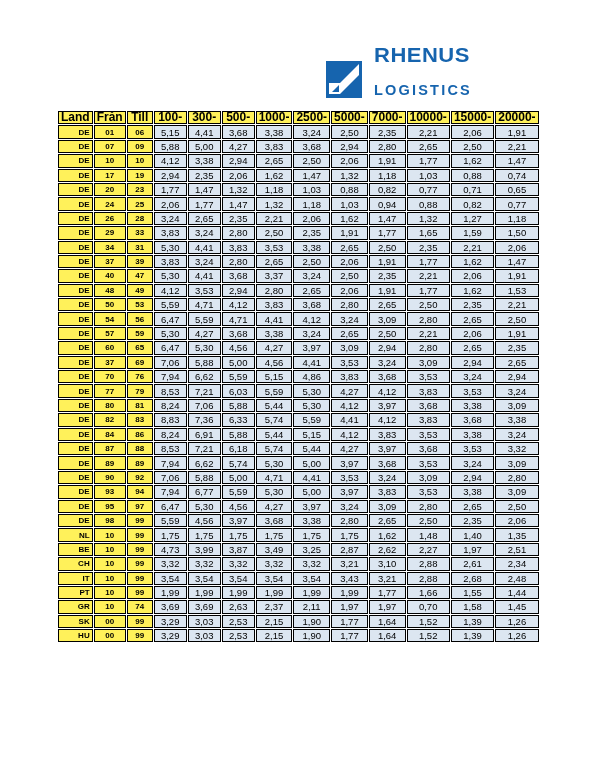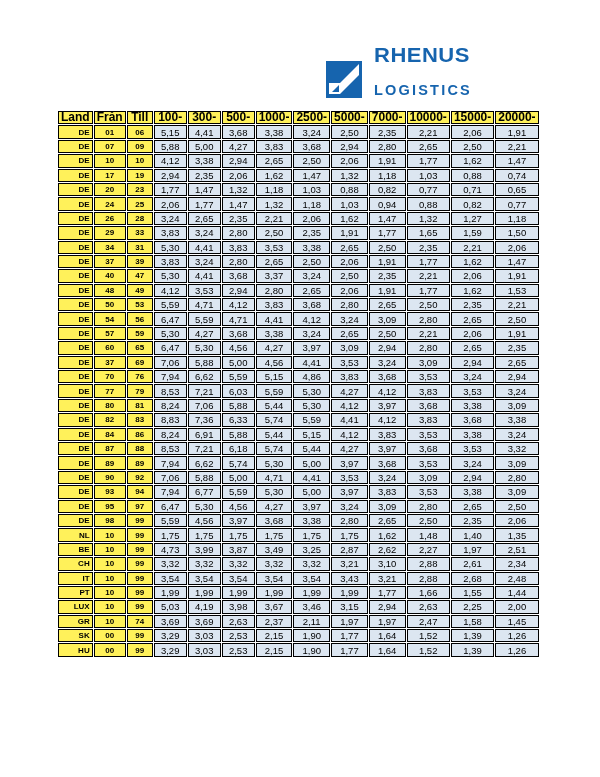--- a/index.html
+++ b/index.html
@@ -589,46 +589,31 @@
         <td class="value-cell">1,99</td>
         <td class="value-cell">1,99</td>
         <td class="value-cell">1,99</td>
         <td class="value-cell">1,99</td>
         <td class="value-cell">1,77</td>
         <td class="value-cell">1,66</td>
         <td class="value-cell">1,55</td>
         <td class="value-cell">1,44</td>
       </tr>
       <tr>
-        <td class="label-cell land">LUX</td>
-        <td class="label-cell">10</td>
-        <td class="label-cell">99</td>
-        <td class="value-cell">5,03</td>
-        <td class="value-cell">4,19</td>
-        <td class="value-cell">3,98</td>
-        <td class="value-cell">3,67</td>
-        <td class="value-cell">3,46</td>
-        <td class="value-cell">3,15</td>
-        <td class="value-cell">2,94</td>
-        <td class="value-cell">2,63</td>
-        <td class="value-cell">2,25</td>
-        <td class="value-cell">2,00</td>
-      </tr>
-      <tr>
         <td class="label-cell land">GR</td>
         <td class="label-cell">10</td>
         <td class="label-cell">74</td>
         <td class="value-cell">3,69</td>
         <td class="value-cell">3,69</td>
         <td class="value-cell">2,63</td>
         <td class="value-cell">2,37</td>
         <td class="value-cell">2,11</td>
         <td class="value-cell">1,97</td>
         <td class="value-cell">1,97</td>
-        <td class="value-cell">2,47</td>
+        <td class="value-cell">0,70</td>
         <td class="value-cell">1,58</td>
         <td class="value-cell">1,45</td>
       </tr>
       <tr>
         <td class="label-cell land">SK</td>
         <td class="label-cell">00</td>
         <td class="label-cell">99</td>
         <td class="value-cell">3,29</td>
         <td class="value-cell">3,03</td>
         <td class="value-cell">2,53</td>

